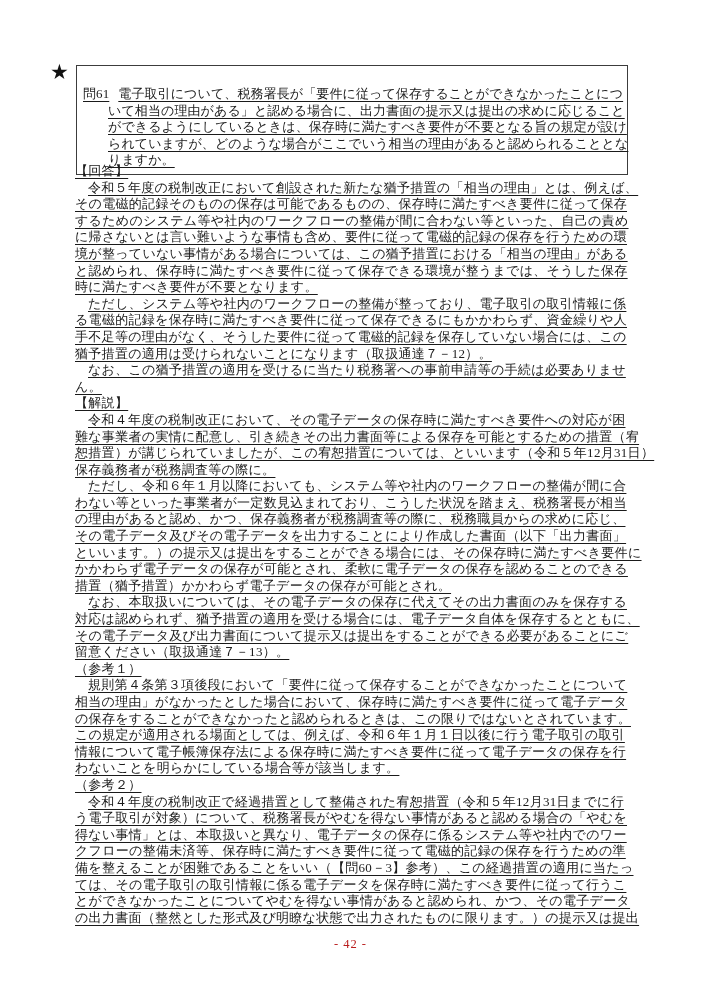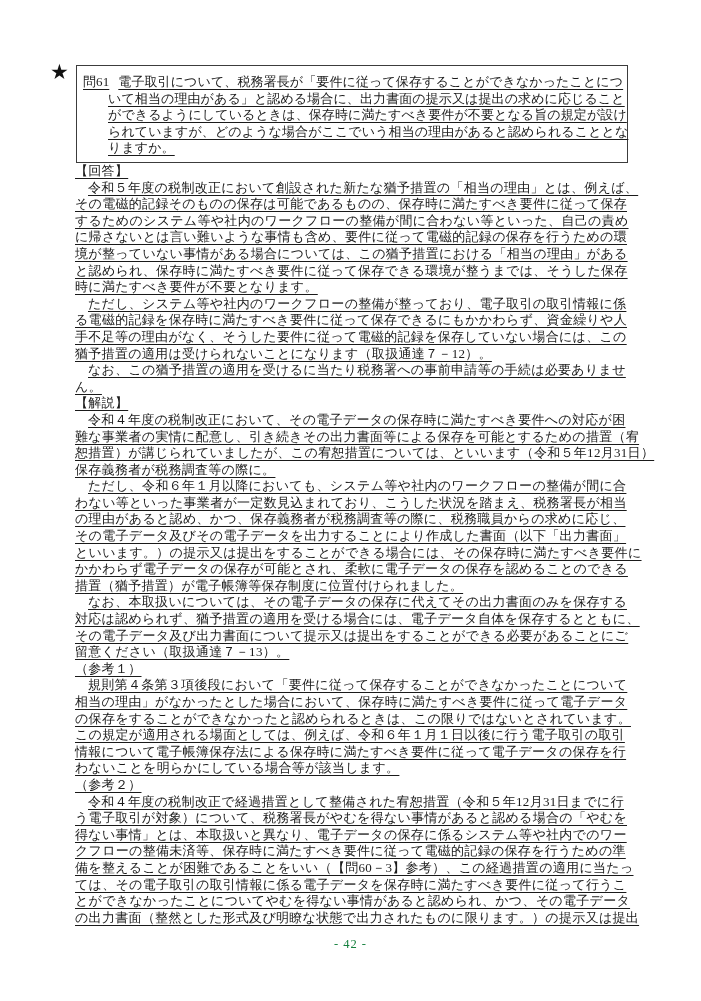--- a/index.html
+++ b/index.html
@@ -25,21 +25,21 @@
     color: #111;
     font-family: "DejaVu Sans", sans-serif;
   }
   .question-box {
     position: absolute;
     left: 76px;
     top: 65px;
     width: 552px;
     box-sizing: border-box;
     border: 1.5px solid #3c3c3c;
-    padding: 8px 4px 5px 6px;
+    padding: 20px 4px 5px 6px;
     background: #fff;
   }
   .doc-body {
     position: absolute;
     left: 75px;
     top: 163px;
     width: 560px;
   }
   .tline {
     font-size: 13px;
@@ -54,21 +54,21 @@
   .tline.first { padding-left: 13px; }
   .tline.qcont { padding-left: 25px; }
   .qnum { padding-right: 9px; }
   .page-number {
     position: absolute;
     left: 0;
     top: 937px;
     width: 100%;
     text-align: center;
     font-size: 12.5px;
-    color: #15803d;
+    color: #b91c1c;
     letter-spacing: 1px;
   }
 </style>
 </head>
 <body>
 
 <div class="page">
   <div class="star">★</div>
   <div class="question-box">
       <div class="tline"><span class="qnum">問61</span><span>電子取引について、税務署長が「要件に従って保存することができなかったことにつ</span></div>
@@ -96,21 +96,21 @@
       <div class="tline first">令和４年度の税制改正において、その電子データの保存時に満たすべき要件への対応が困</div>
       <div class="tline">難な事業者の実情に配意し、引き続きその出力書面等による保存を可能とするための措置（宥</div>
       <div class="tline">恕措置）が講じられていましたが、この宥恕措置については、といいます（令和５年12月31日）</div>
       <div class="tline">保存義務者が税務調査等の際に。</div>
       <div class="tline first">ただし、令和６年１月以降においても、システム等や社内のワークフローの整備が間に合</div>
       <div class="tline">わない等といった事業者が一定数見込まれており、こうした状況を踏まえ、税務署長が相当</div>
       <div class="tline">の理由があると認め、かつ、保存義務者が税務調査等の際に、税務職員からの求めに応じ、</div>
       <div class="tline">その電子データ及びその電子データを出力することにより作成した書面（以下「出力書面」</div>
       <div class="tline">といいます。）の提示又は提出をすることができる場合には、その保存時に満たすべき要件に</div>
       <div class="tline">かかわらず電子データの保存が可能とされ、柔軟に電子データの保存を認めることのできる</div>
-      <div class="tline">措置（猶予措置）が電子帳簿等保存制度に位置付けられました。</div>
+      <div class="tline">措置（猶予措置）かかわらず電子データの保存が可能とされ。</div>
       <div class="tline first">なお、本取扱いについては、その電子データの保存に代えてその出力書面のみを保存する</div>
       <div class="tline">対応は認められず、猶予措置の適用を受ける場合には、電子データ自体を保存するとともに、</div>
       <div class="tline">その電子データ及び出力書面について提示又は提出をすることができる必要があることにご</div>
       <div class="tline">留意ください（取扱通達７－13）。</div>
       <div class="tline">（参考１）</div>
       <div class="tline first">規則第４条第３項後段において「要件に従って保存することができなかったことについて</div>
       <div class="tline">相当の理由」がなかったとした場合において、保存時に満たすべき要件に従って電子データ</div>
       <div class="tline">の保存をすることができなかったと認められるときは、この限りではないとされています。</div>
       <div class="tline">この規定が適用される場面としては、例えば、令和６年１月１日以後に行う電子取引の取引</div>
       <div class="tline">情報について電子帳簿保存法による保存時に満たすべき要件に従って電子データの保存を行</div>

